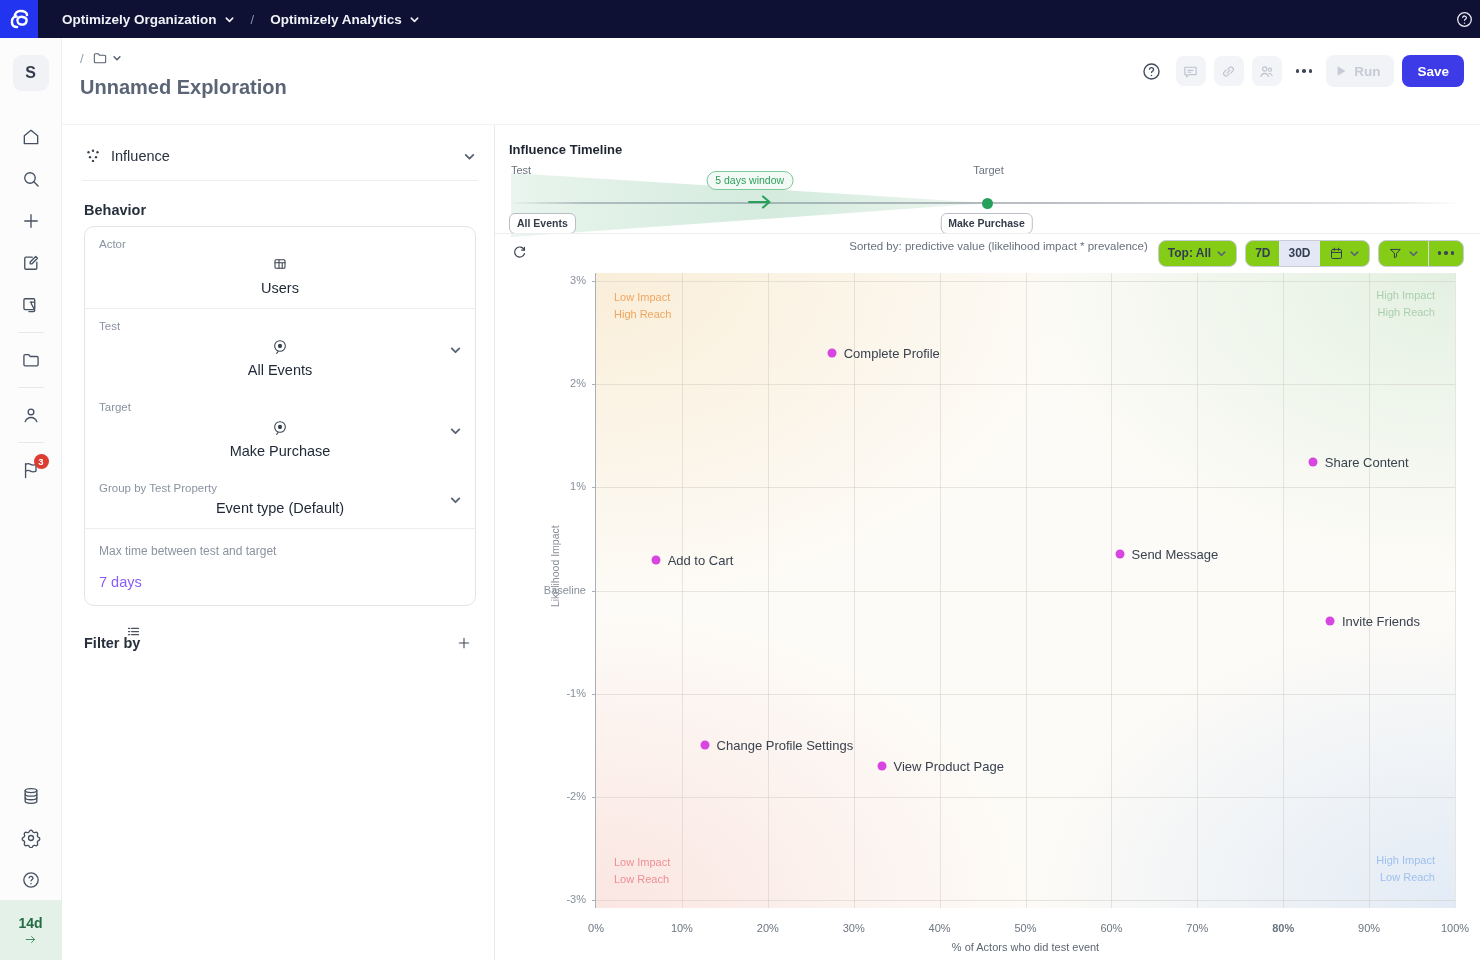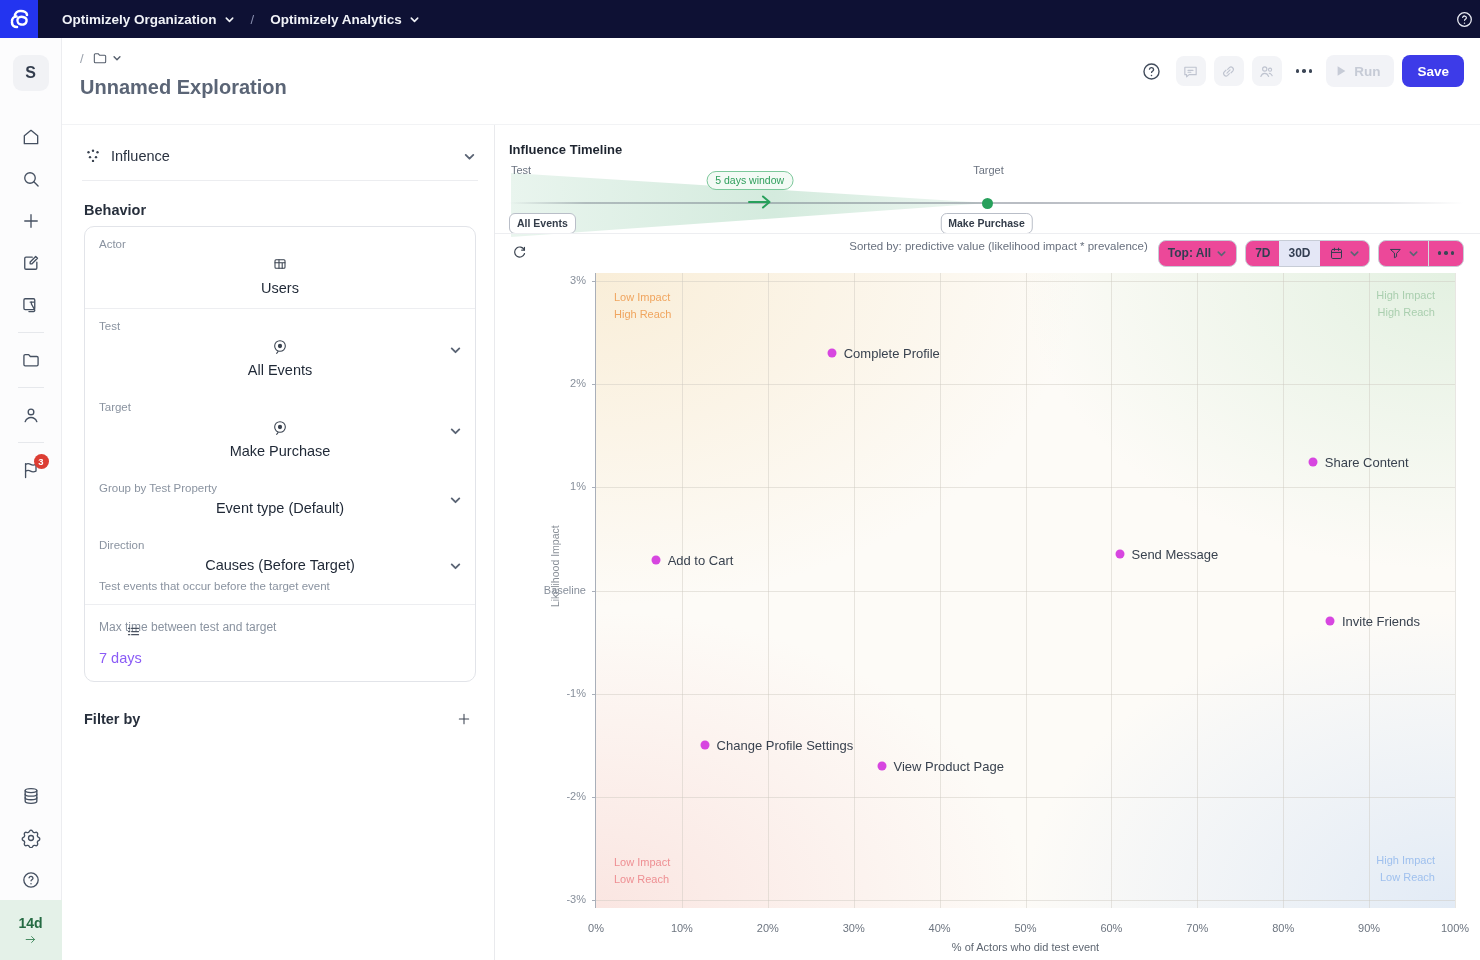--- a/index.html
+++ b/index.html
@@ -92,21 +92,21 @@
   .tl-window { position:absolute; top:13px; transform:translateX(-50%); border:1px solid #7DC89B; background:#F3FAF5;
     color:#2E9E5B; font:500 10.5px "Liberation Sans", sans-serif; padding:2px 8px 3px; border-radius:10px; white-space:nowrap; }
   .tl-pill { position:absolute; top:55px; border:1px solid #B9BEC8; background:#fff; border-radius:6px;
     font:700 10.5px "Liberation Sans", sans-serif; color:#333C49; padding:3px 7px 4px; white-space:nowrap; cursor:pointer; }
   .viz-div { position:absolute; top:108px; left:0; right:0; height:1px; background:#EDEEF1; }
 
   .chart-toolbar { position:absolute; top:114px; left:14px; right:16px; height:28px; display:flex; align-items:center; }
   .refresh-btn { background:none; border:none; color:#3A4350; cursor:pointer; padding:2px; }
   .tb-right { margin-left:auto; display:flex; align-items:flex-start; gap:8px; }
   .sorted-by { font:400 11.5px "Liberation Sans", sans-serif; color:#68707E; margin-right:2px; }
-  .pill { display:flex; align-items:center; border:1px solid #C7CCD6; border-radius:8px; background:#ec4899; height:27px; overflow:hidden; }
+  .pill { display:flex; align-items:center; border:1px solid #C7CCD6; border-radius:8px; background:#84cc16; height:27px; overflow:hidden; }
   .pill > .seg { display:flex; align-items:center; gap:5px; padding:0 9px; height:100%;
     font:600 12px "Liberation Sans", sans-serif; color:#333E52; background:none; border:none; cursor:pointer; }
   .pill .seg.sel { background:#E4E7F6; }
   .pill .vsep { width:1px; height:100%; background:#D5D9E1; }
   .pill .chev-c { color:#5A6474; }
 
   
   .chart { position:absolute; top:142px; left:0; right:0; bottom:0; }
   .plot { position:absolute; left:100px; right:25px; top:6px; bottom:52px;
     border-left:1px solid #A9AFB9;
@@ -401,32 +401,20 @@
             <div class="f-value">
                 <span>Event type (Default)</span>
               </div>
             <span class="f-chev">
                 <svg class="chev" width="13" height="13" viewBox="0 0 12 12">
                   <path d="M2.5 4.5l3.5 3.5 3.5-3.5"></path>
                 </svg>
               </span>
           </div>
 
-          <div class="f-row">
-            <div class="f-label">Direction</div>
-            <div class="f-value">
-                <span>Causes (Before Target)</span>
-              </div>
-            <div class="f-desc">Test events that occur before the target event</div>
-            <span class="f-chev">
-                <svg class="chev" width="13" height="13" viewBox="0 0 12 12">
-                  <path d="M2.5 4.5l3.5 3.5 3.5-3.5"></path>
-                </svg>
-              </span>
-          </div>
 
           <div class="maxtime">
             <span class="mt-label">Max time between test and target</span>
             <span class="mt-value">7 days</span>
           </div>
         </div>
 
         <div class="filter-row">
           <span class="ft">Filter by</span>
           <button class="add-filter">
@@ -559,21 +547,21 @@
               <div class="xlab" style="left: 30%;">30%</div>
               <div class="gl-v" style="left: 40%;"></div>
               <div class="xlab" style="left: 40%;">40%</div>
               <div class="gl-v" style="left: 50%;"></div>
               <div class="xlab" style="left: 50%;">50%</div>
               <div class="gl-v" style="left: 60%;"></div>
               <div class="xlab" style="left: 60%;">60%</div>
               <div class="gl-v" style="left: 70%;"></div>
               <div class="xlab" style="left: 70%;">70%</div>
               <div class="gl-v" style="left: 80%;"></div>
-              <div class="xlab" style="left: 80%;">80%</div>
+              <div class="xlab" style="left: 80%; font-weight: bold;">80%</div>
               <div class="gl-v" style="left: 90%;"></div>
               <div class="xlab" style="left: 90%;">90%</div>
               <div class="gl-v" style="left: 100%;"></div>
               <div class="xlab" style="left: 100%;">100%</div>
               <div class="pt" style="left: 27.5%; top: 12.6623%;">
                 <span class="dot" style="background: rgb(215, 70, 224);"></span>
                 <span class="pl">Complete Profile</span>
               </div>
               <div class="pt" style="left: 7%; top: 45.1299%;">
                 <span class="dot" style="background: rgb(215, 70, 224);"></span>

